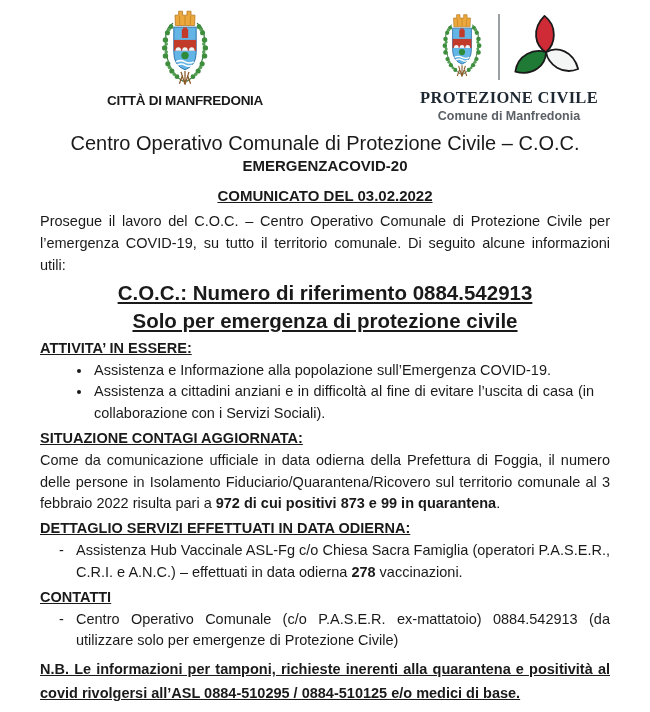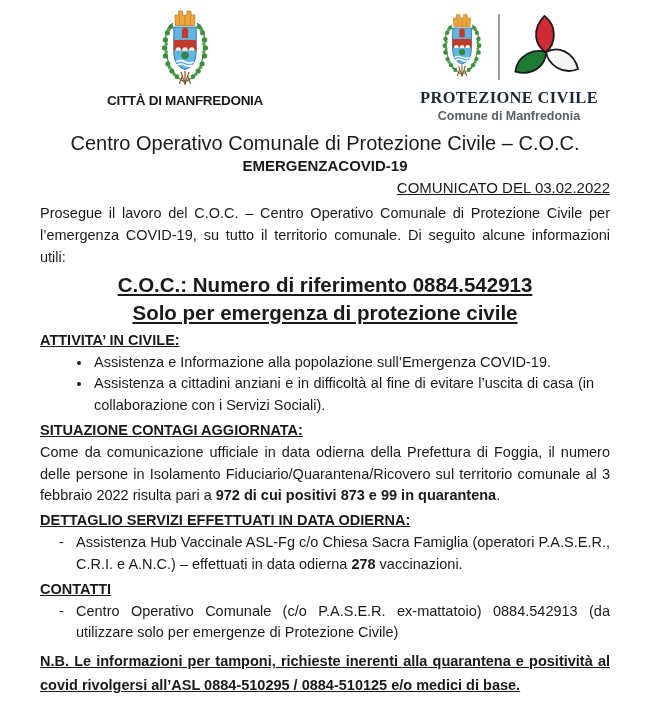--- a/index.html
+++ b/index.html
@@ -29,21 +29,21 @@
   .city-caption{font-size:13.5px;font-weight:bold;letter-spacing:-0.3px;margin-top:2px;white-space:nowrap;}
   .logo-right{display:flex;flex-direction:column;align-items:center;width:190px;}
   .logo-right-row{display:flex;align-items:center;gap:9px;height:78px;}
   .v-divider{width:2px;height:66px;background:var(--divider-gray);}
   .pc-title{font-family:"Liberation Serif",serif;font-weight:bold;font-size:16.5px;color:var(--pc-dark);letter-spacing:0.3px;margin-top:2px;white-space:nowrap;}
   .pc-subtitle{font-size:12.5px;font-weight:bold;color:var(--pc-gray);margin-top:1px;white-space:nowrap;}
 
   
   .doc-title{font-size:20px;font-weight:normal;text-align:center;margin:9px 0 2px;}
   .doc-subtitle{font-size:15px;font-weight:bold;text-align:center;}
-  .comunicato{font-size:15px;font-weight:normal;text-decoration:underline;text-align:right;margin-top:5px;}
+  .comunicato{font-size:15px;font-weight:bold;text-decoration:underline;text-align:center;margin-top:13px;}
 
   
   .par{font-size:14.5px;line-height:1.5;text-align:justify;margin:7px 0 3px;}
   .hotline{font-size:20.5px;font-weight:bold;text-decoration:underline;text-align:center;line-height:1.35;}
   .sec-heading{font-size:14.5px;font-weight:bold;text-decoration:underline;margin-top:3px;line-height:1.45;}
   ul.bullets{margin:1px 16px;padding-left:36px;}
   ul.bullets li{font-size:14.5px;line-height:1.5;text-align:justify;padding-left:2px;}
   ul.dashes{margin:1px 0;padding-left:36px;list-style:none;}
   ul.dashes li{position:relative;font-size:14.5px;line-height:1.5;text-align:justify;}
   ul.dashes li::before{content:"-";position:absolute;left:-17px;top:0;}
@@ -142,29 +142,29 @@
         <svg width="74" height="74" viewBox="0 0 100 100">
             <use href="#pclogo"></use>
           </svg>
       </div>
       <div class="pc-title">PROTEZIONE CIVILE</div>
       <div class="pc-subtitle">Comune di Manfredonia</div>
     </div>
   </header>
 
   <h1 class="doc-title">Centro Operativo Comunale di Protezione Civile – C.O.C.</h1>
-  <div class="doc-subtitle">EMERGENZACOVID-19</div>
+  <div class="doc-subtitle">EMERGENZACOVID-20</div>
   <div class="comunicato">COMUNICATO DEL 03.02.2022</div>
 
   <p class="par">Prosegue il lavoro del C.O.C. – Centro Operativo Comunale di Protezione Civile per l’emergenza COVID-19, su tutto il territorio comunale. Di seguito alcune informazioni utili:</p>
 
   <div class="hotline">C.O.C.: Numero di riferimento 0884.542913</div>
   <div class="hotline">Solo per emergenza di protezione civile</div>
 
-  <div class="sec-heading">ATTIVITA’ IN CIVILE:</div>
+  <div class="sec-heading">ATTIVITA’ IN ESSERE:</div>
   <ul class="bullets">
     <li>Assistenza e Informazione alla popolazione sull’Emergenza COVID-19.</li>
     <li>Assistenza a cittadini anziani e in difficoltà al fine di evitare l’uscita di casa (in collaborazione con i Servizi Sociali).</li>
   </ul>
 
   <div class="sec-heading">SITUAZIONE CONTAGI AGGIORNATA:</div>
   <p class="par" style="margin:1px 0 2px;"><span>Come da comunicazione ufficiale in data odierna della Prefettura di Foggia, il numero delle persone in Isolamento Fiduciario/Quarantena/Ricovero sul territorio comunale al 3 febbraio 2022 risulta pari a </span><strong>972 di cui positivi 873 e 99 in quarantena</strong><span>.</span></p>
 
   <div class="sec-heading">DETTAGLIO SERVIZI EFFETTUATI IN DATA ODIERNA:</div>
   <ul class="dashes">

